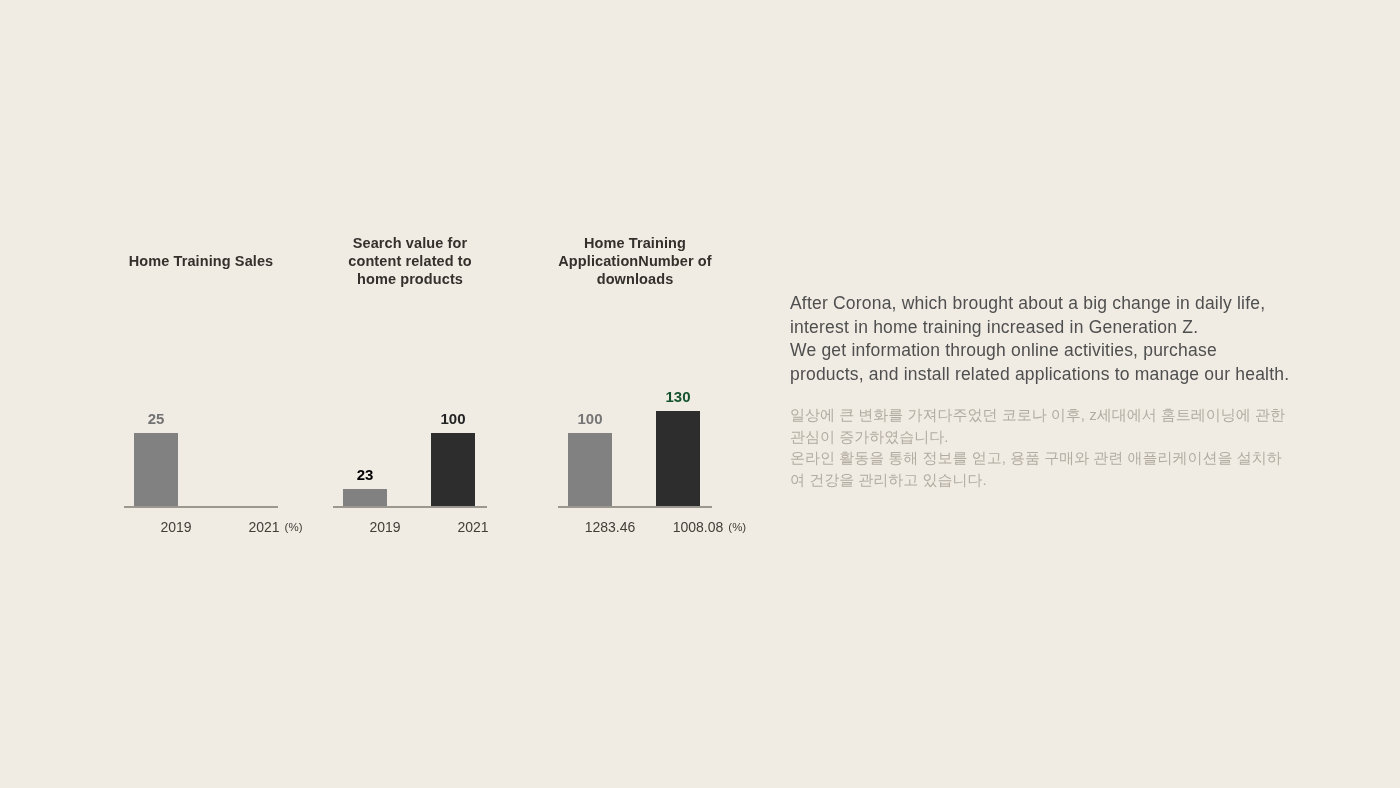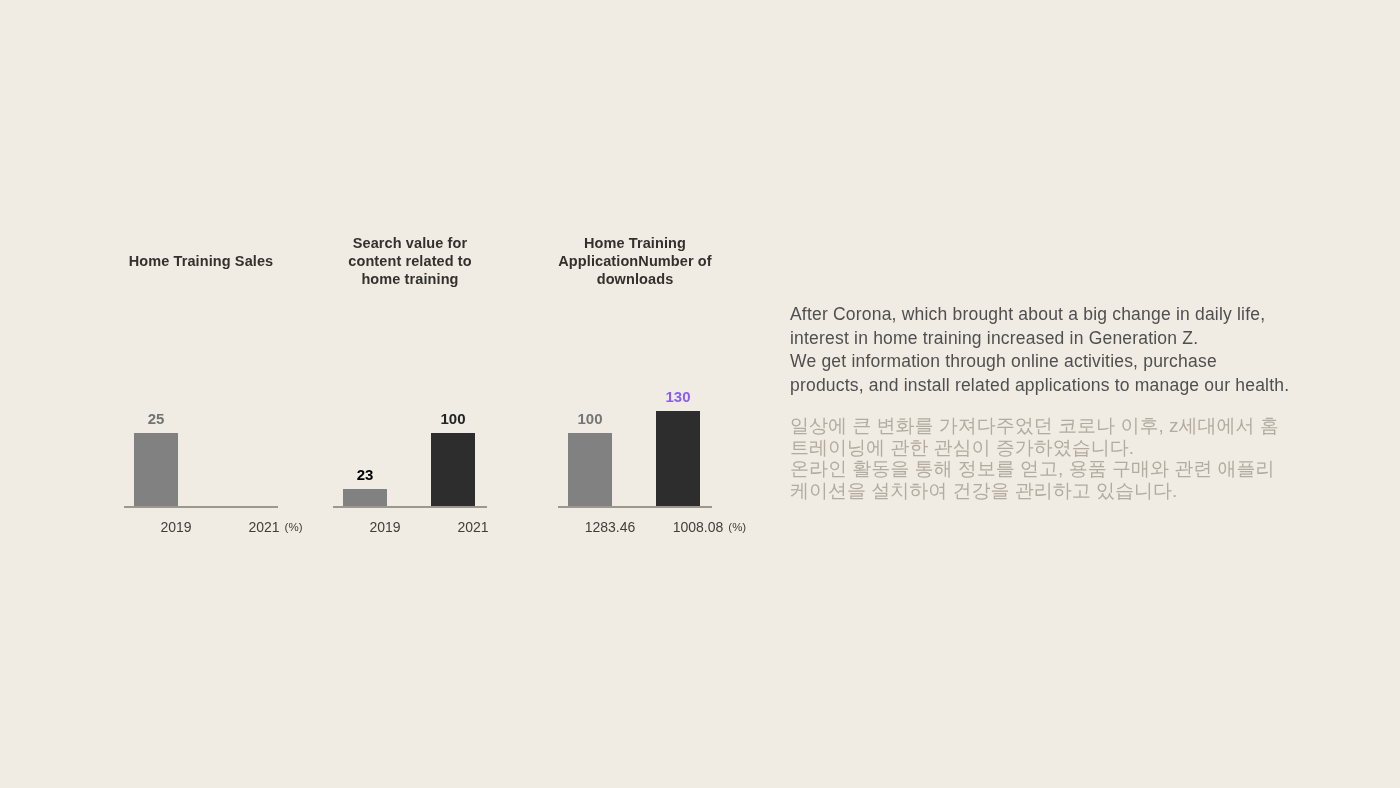--- a/index.html
+++ b/index.html
@@ -81,34 +81,34 @@
     position: absolute;
     left: 100%;
     margin-left: 5px;
     top: 1.5px;
     font-size: 11.5px;
     color: #413d37;
   }
   .text-block {
     position: absolute;
     left: 790px;
-    top: 303px;
+    top: 292px;
     width: 500px;
   }
   .desc-en {
     margin: 0;
     font-size: 17.5px;
     line-height: 23.5px;
     letter-spacing: 0.2px;
     color: #4f4f4f;
     white-space: pre-line;
   }
   .desc-ko {
     margin: 18px 0 0 0;
-    font-size: 19px;
+    font-size: 15px;
     line-height: 21.5px;
     color: #b2aba1;
     white-space: pre-line;
   }
 </style>
 </head>
 <body style="background: rgb(240, 236, 228);">
 
 <section class="chart" style="left:124px">
   <div class="chart-title">Home Training Sales</div>
@@ -125,21 +125,21 @@
     </div>
     <div class="tick">
       <span class="tick-inner"><span>2021</span><span class="unit">(%)</span></span>
     </div>
   </div>
 </section>
 
 <section class="chart" style="left:333px">
   <div class="chart-title">Search value for
 content related to
-home training</div>
+home products</div>
   <div class="plot">
     <div class="bar-group first">
       <div class="value-label" style="color: #000000;">23</div>
       <div class="bar" style="height: 17px; background: rgb(129, 129, 129);"></div>
     </div>
     <div class="bar-group second">
       <div class="value-label" style="color: rgb(35, 35, 35);">100</div>
       <div class="bar" style="height: 73px; background: rgb(45, 45, 45);"></div>
     </div>
   </div>
@@ -157,21 +157,21 @@
 <section class="chart" style="left:558px">
   <div class="chart-title">Home Training
 ApplicationNumber of
 downloads</div>
   <div class="plot">
     <div class="bar-group first">
       <div class="value-label" style="color: rgb(117, 117, 117);">100</div>
       <div class="bar" style="height: 73px; background: rgb(129, 129, 129);"></div>
     </div>
     <div class="bar-group second">
-      <div class="value-label" style="color: #8b5cf6;">130</div>
+      <div class="value-label" style="color: #14532d;">130</div>
       <div class="bar" style="height: 95px; background: rgb(45, 45, 45);"></div>
     </div>
   </div>
   <div class="axis-line"></div>
   <div class="ticks">
     <div class="tick">
       <span class="tick-inner"><span>1283.46</span></span>
     </div>
     <div class="tick">
       <span class="tick-inner"><span>1008.08</span><span class="unit">(%)</span></span>

